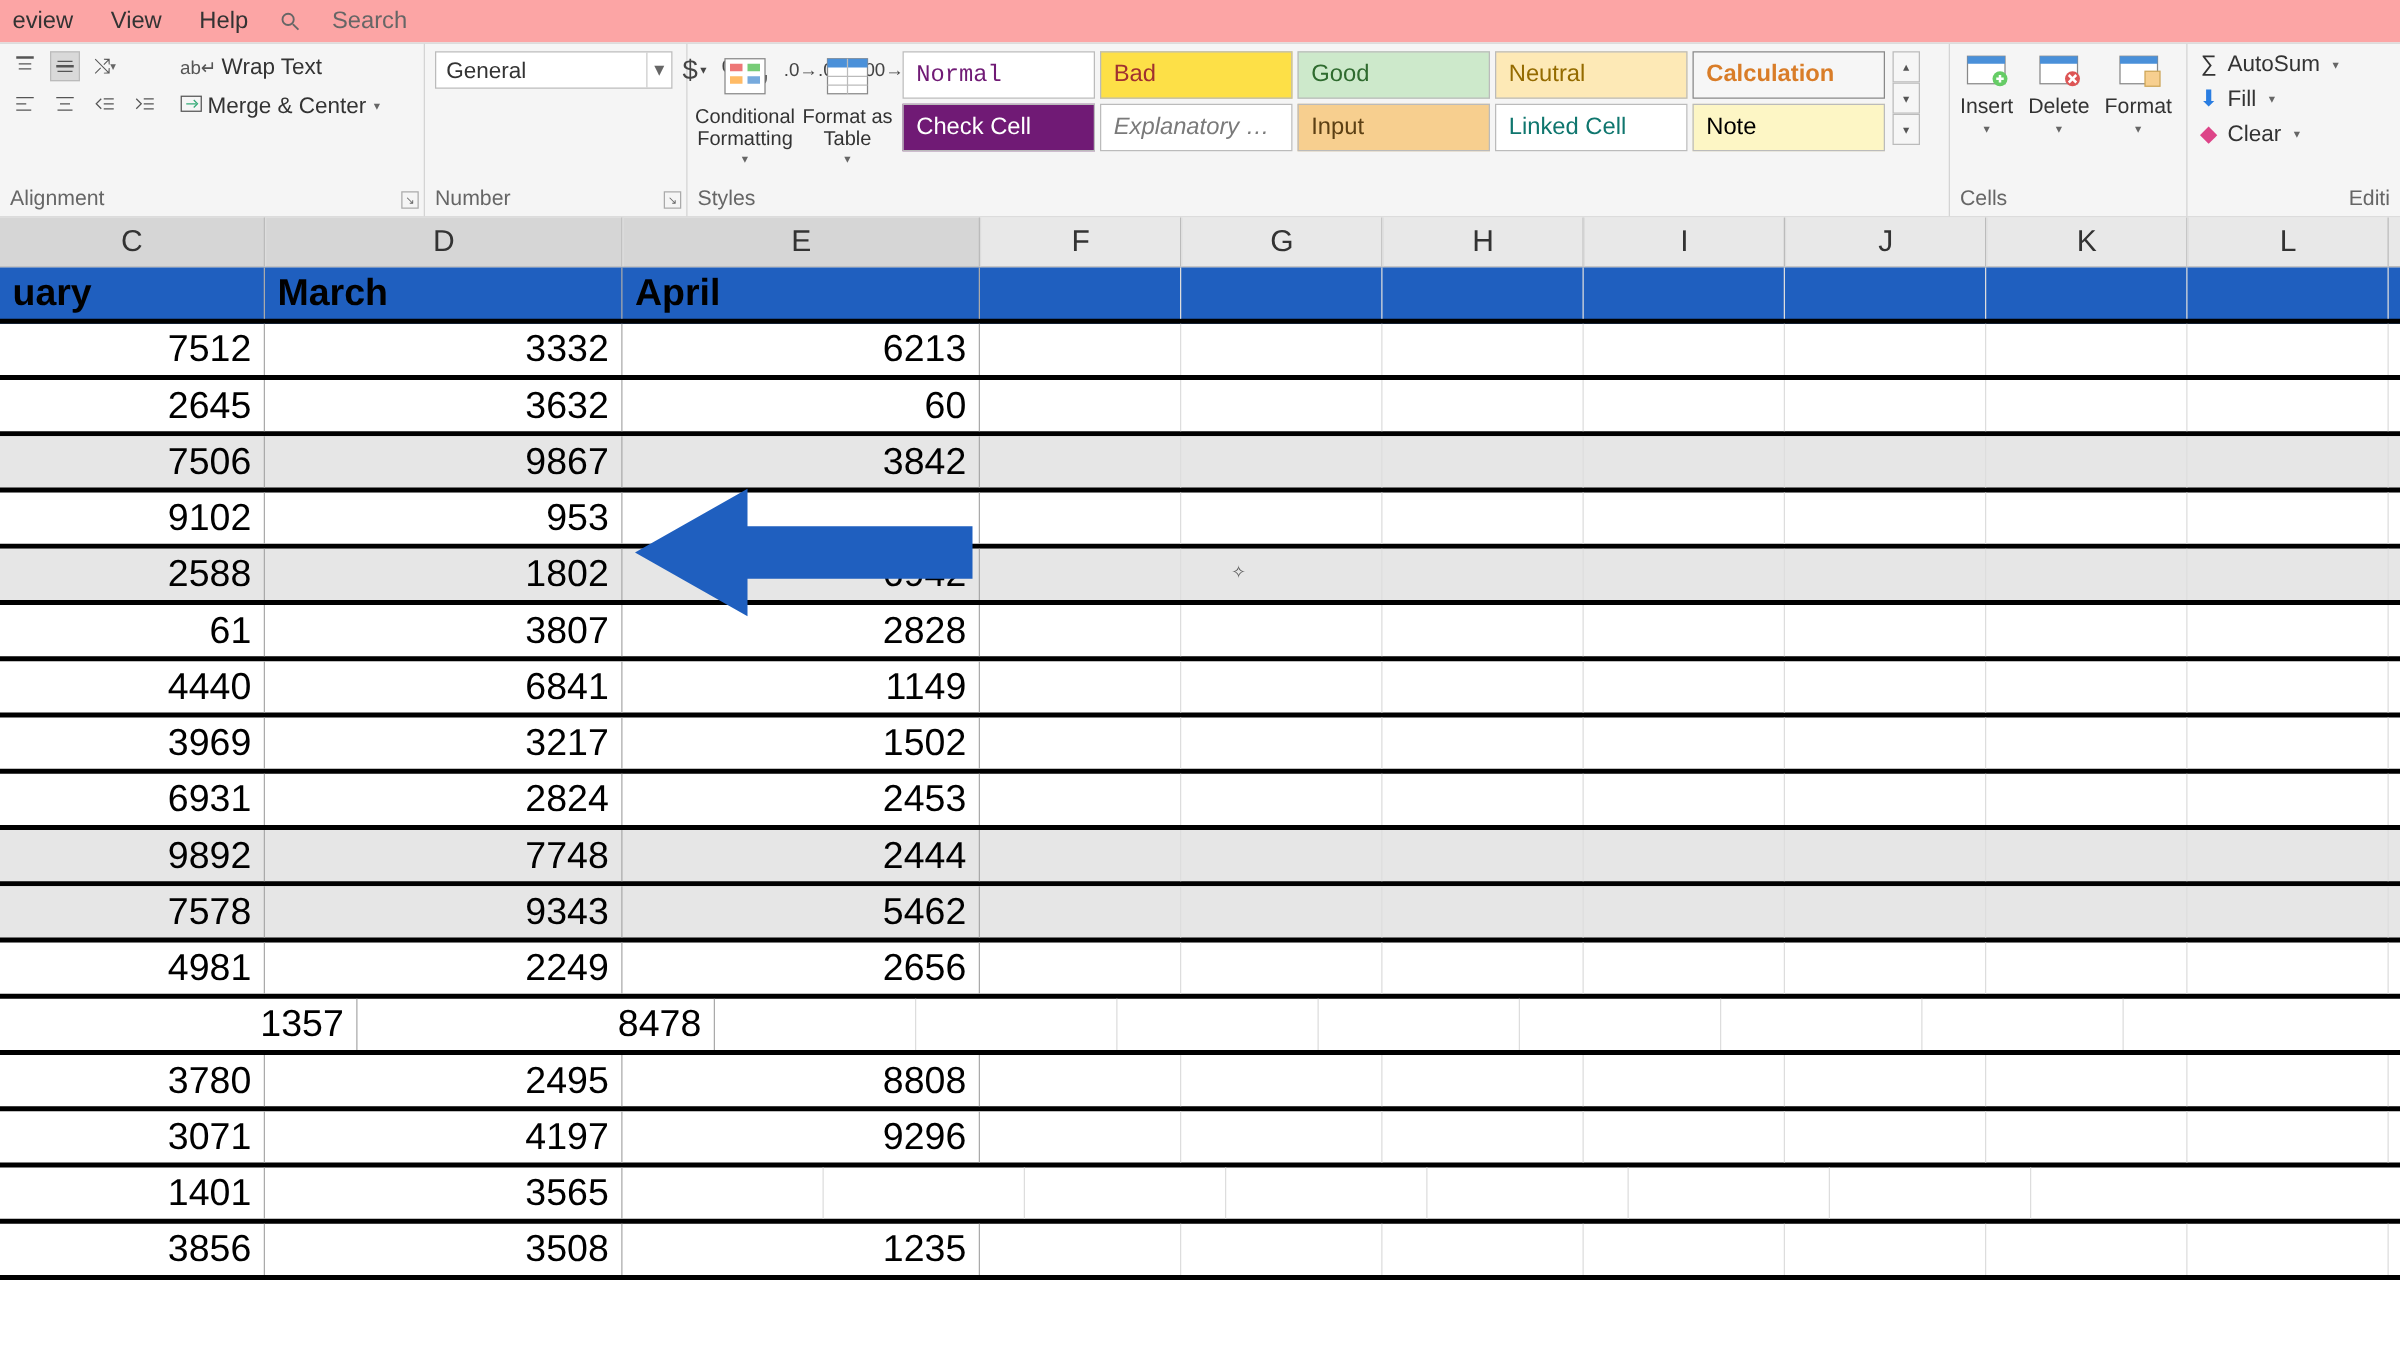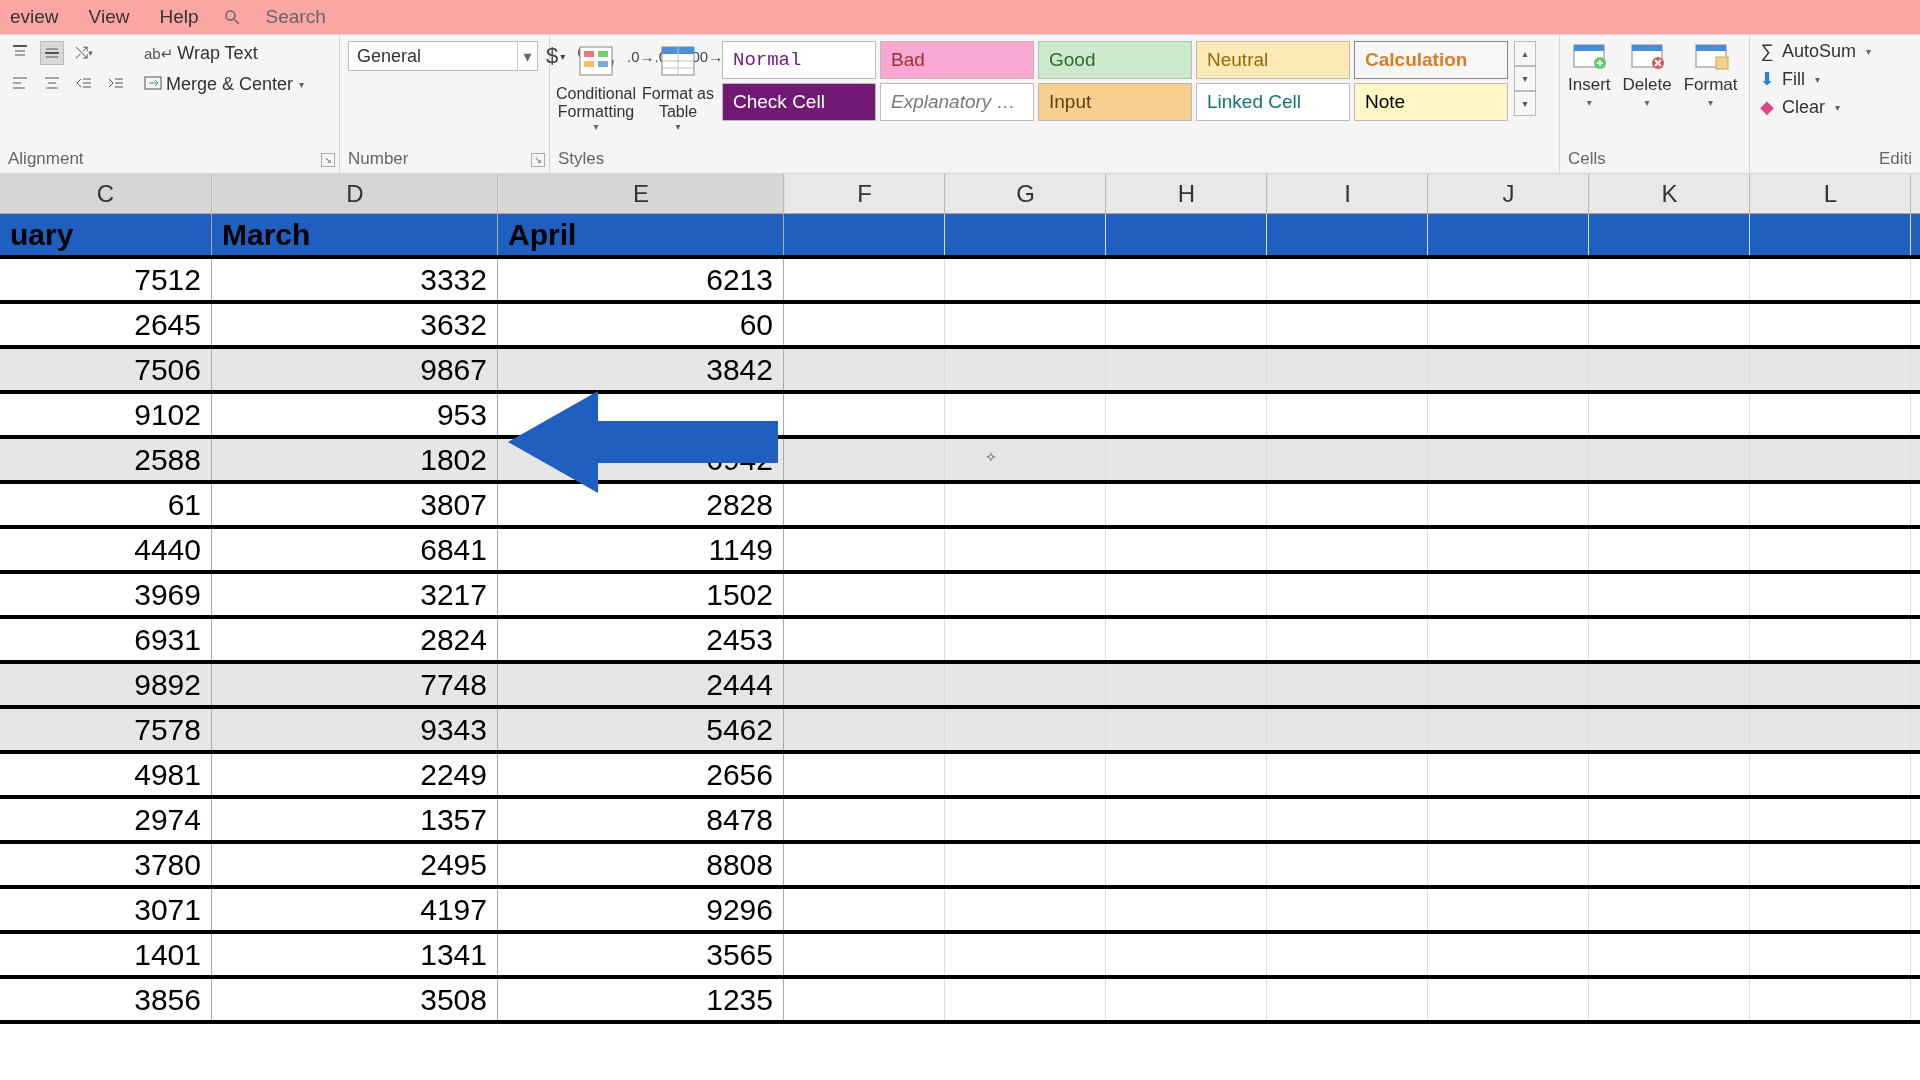--- a/index.html
+++ b/index.html
@@ -37,21 +37,21 @@
 .num-row .small { font-size: 15px; }
 
 
 .styles-body { display: flex; align-items: flex-start; gap: 6px; }
 .big-btn { display: flex; flex-direction: column; align-items: center; width: 76px; text-align: center; font-size: 16px; color: #333; cursor: pointer; }
 .big-btn .ico { width: 40px; height: 40px; margin-bottom: 4px; display: flex; align-items: center; justify-content: center; }
 .big-btn .dd { font-size: 10px; color: #666; }
 .style-gallery { display: grid; grid-template-columns: repeat(5, 154px); grid-template-rows: 38px 38px; gap: 4px; }
 .style-cell { border: 1px solid #bbb; display: flex; align-items: center; padding: 0 10px; font-size: 19px; height: 38px; }
 .style-normal { background: #fff; color: #701a75; font-family: Liberation Mono, monospace; }
-.style-bad { background: #f9a8d4; color: #a03030; }
+.style-bad { background: #fde047; color: #a03030; }
 .style-good { background: #cde9cb; color: #2f6b2f; }
 .style-neutral { background: #fde9b6; color: #946b00; }
 .style-calc { background: #f6f6f6; color: #d97d28; font-weight: bold; border: 1px solid #888; }
 .style-check { background: #701a75; color: #fff; font-weight: normal; }
 .style-explan { background: #fff; color: #7a7a7a; font-style: italic; }
 .style-input { background: #f7cf8f; color: #5c4014; }
 .style-linked { background: #fff; color: #0f766e; }
 .style-note { background: #fdf6c5; color: #000; border: 1px solid #bbb; }
 .gallery-scroll { display: flex; flex-direction: column; width: 22px; }
 .gallery-scroll div { border: 1px solid #bbb; height: 25px; display: flex; align-items: center; justify-content: center; font-size: 10px; color: #555; background: #f6f6f6; cursor: pointer; }
@@ -490,21 +490,20 @@
         <div class="dc c-E">2656</div>
         <div class="dc c-empty"></div>
         <div class="dc c-empty"></div>
         <div class="dc c-empty"></div>
         <div class="dc c-empty"></div>
         <div class="dc c-empty"></div>
         <div class="dc c-empty"></div>
         <div class="dc c-empty"></div>
       </div>
       <div class="drow">
-        <div class="dc c-C">2974</div>
         <div class="dc c-D">1357</div>
         <div class="dc c-E">8478</div>
         <div class="dc c-empty"></div>
         <div class="dc c-empty"></div>
         <div class="dc c-empty"></div>
         <div class="dc c-empty"></div>
         <div class="dc c-empty"></div>
         <div class="dc c-empty"></div>
         <div class="dc c-empty"></div>
       </div>
@@ -527,21 +526,20 @@
         <div class="dc c-empty"></div>
         <div class="dc c-empty"></div>
         <div class="dc c-empty"></div>
         <div class="dc c-empty"></div>
         <div class="dc c-empty"></div>
         <div class="dc c-empty"></div>
         <div class="dc c-empty"></div>
       </div>
       <div class="drow">
         <div class="dc c-C">1401</div>
-        <div class="dc c-D">1341</div>
         <div class="dc c-E">3565</div>
         <div class="dc c-empty"></div>
         <div class="dc c-empty"></div>
         <div class="dc c-empty"></div>
         <div class="dc c-empty"></div>
         <div class="dc c-empty"></div>
         <div class="dc c-empty"></div>
         <div class="dc c-empty"></div>
       </div>
       <div class="drow">

